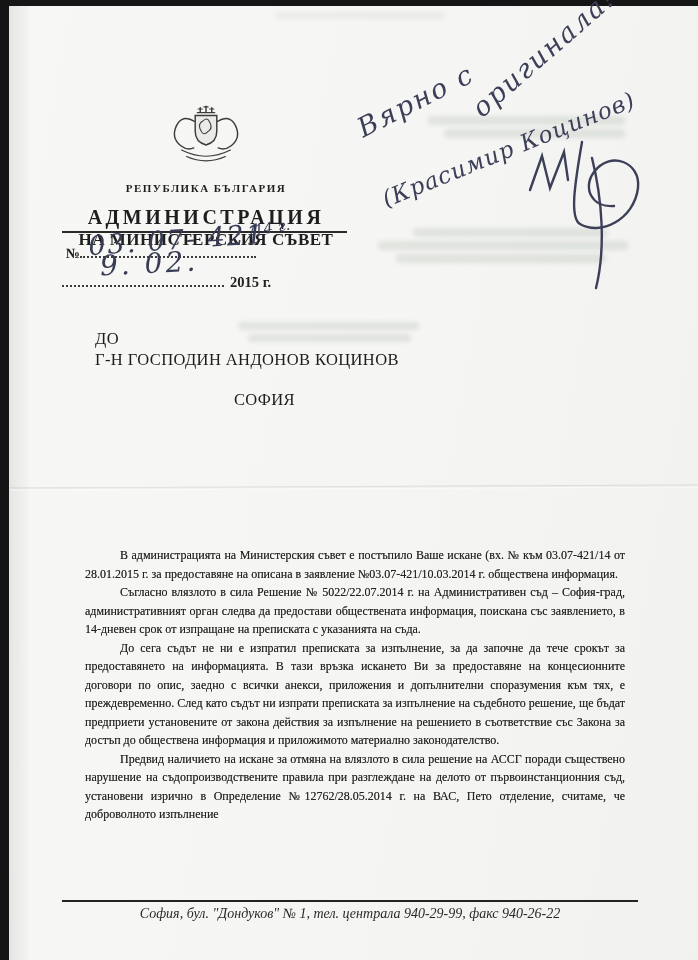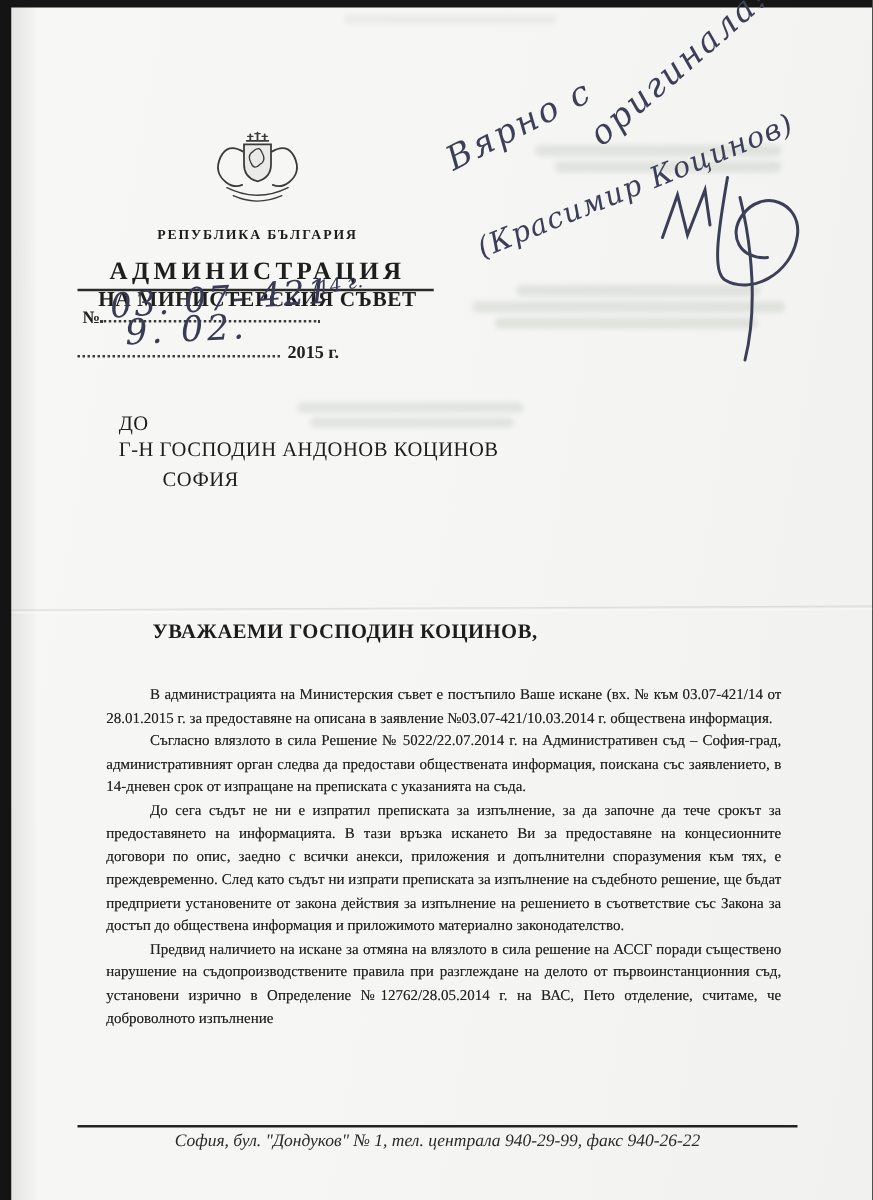--- a/index.html
+++ b/index.html
@@ -46,21 +46,21 @@
   .note3 { left:388px; top:186px; font-size:23px; transform:rotate(-22deg); letter-spacing:1px; }
   .signature { position:absolute; left:522px; top:128px; width:150px; height:170px; }
 
   
   .bleed { position:absolute; filter:blur(2.2px); opacity:.55; }
   .bleed .r { background:rgba(118,138,118,.30); border-radius:4px; margin:4px 0; }
 
   
   .recipient { position:absolute; left:95px; top:328px; font-weight:normal; font-size:16.5px;
     letter-spacing:.4px; color:#1d1d1d; line-height:21px; }
-  .recipient .city { margin-top:3px; margin-left:35px; }
+  .recipient .city { margin-top:19px; margin-left:35px;text-align:center; }
   .salutation { position:absolute; left:122px; top:495px; font-weight:bold; font-size:16.5px;
     letter-spacing:.4px; color:#1d1d1d; }
   .body-text { position:absolute; left:85px; top:546px; width:540px; }
   .body-text p { font-size:12px; line-height:18.5px; text-align:justify; text-indent:35px;
     color:#232323; text-shadow:0 0 .4px rgba(20,20,20,.55); }
 
   
   .footer-rule { position:absolute; left:62px; top:900px; width:576px; height:2px; background:#232323; }
   .footer-text { position:absolute; left:62px; top:906px; width:576px; text-align:center;
     font-style:italic; font-size:14px; color:#2a2a2a; }
@@ -130,21 +130,20 @@
       <path d="M70,30 C80,70 84,120 74,160"></path>
     </g>
   </svg>
 
   <div class="recipient">
     <div>ДО</div>
     <div>Г-Н ГОСПОДИН АНДОНОВ КОЦИНОВ</div>
     <div class="city">СОФИЯ</div>
   </div>
 
-  <div class="salutation">УВАЖАЕМИ ГОСПОДИН КОЦИНОВ,</div>
 
   <div class="body-text">
     <p>В администрацията на Министерския съвет е постъпило Ваше искане (вх. № към 03.07-421/14 от 28.01.2015 г. за предоставяне на описана в заявление №03.07-421/10.03.2014 г. обществена информация.</p>
     <p>Съгласно влязлото в сила Решение № 5022/22.07.2014 г. на Административен съд – София-град, административният орган следва да предостави обществената информация, поискана със заявлението, в 14-дневен срок от изпращане на преписката с указанията на съда.</p>
     <p>До сега съдът не ни е изпратил преписката за изпълнение, за да започне да тече срокът за предоставянето на информацията. В тази връзка искането Ви за предоставяне на концесионните договори по опис, заедно с всички анекси, приложения и допълнителни споразумения към тях, е преждевременно. След като съдът ни изпрати преписката за изпълнение на съдебното решение, ще бъдат предприети установените от закона действия за изпълнение на решението в съответствие със Закона за достъп до обществена информация и приложимото материално законодателство.</p>
     <p>Предвид наличието на искане за отмяна на влязлото в сила решение на АССГ поради съществено нарушение на съдопроизводствените правила при разглеждане на делото от първоинстанционния съд, установени изрично в Определение №12762/28.05.2014 г. на ВАС, Пето отделение, считаме, че доброволното изпълнение</p>
   </div>
 
   <div class="footer-rule"></div>
   <div class="footer-text">София, бул. "Дондуков" № 1, тел. централа 940-29-99, факс 940-26-22</div>

